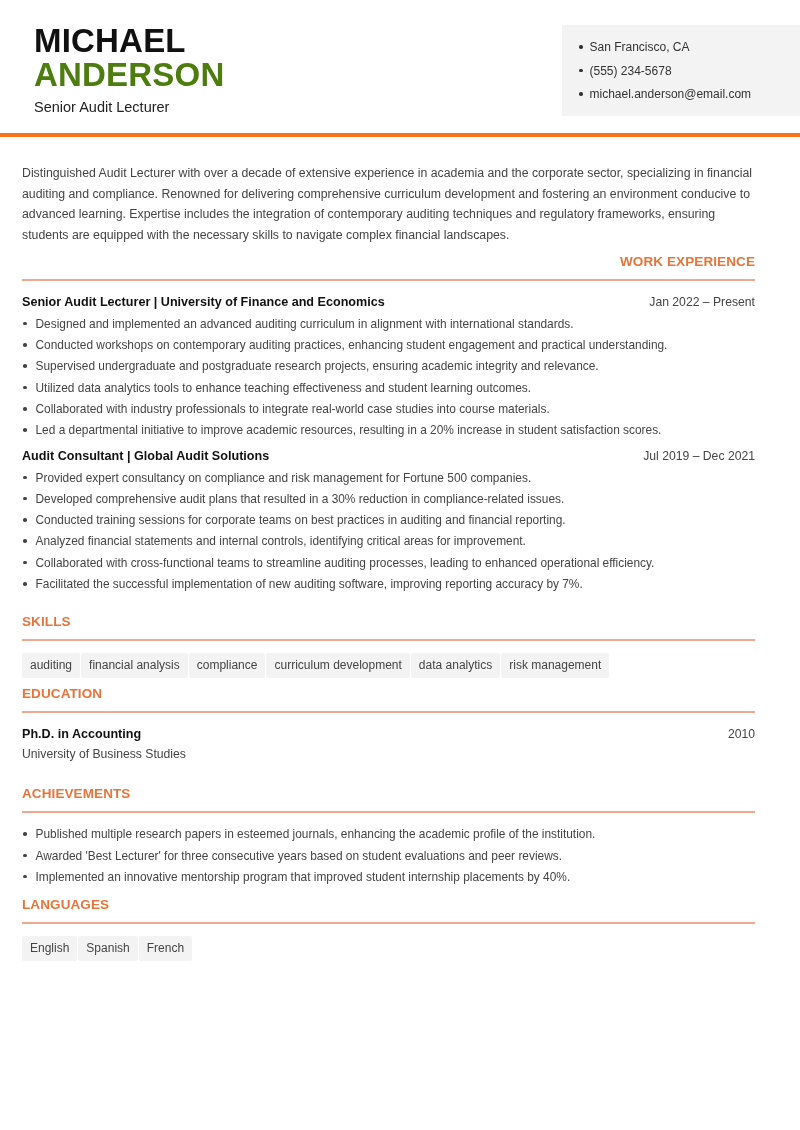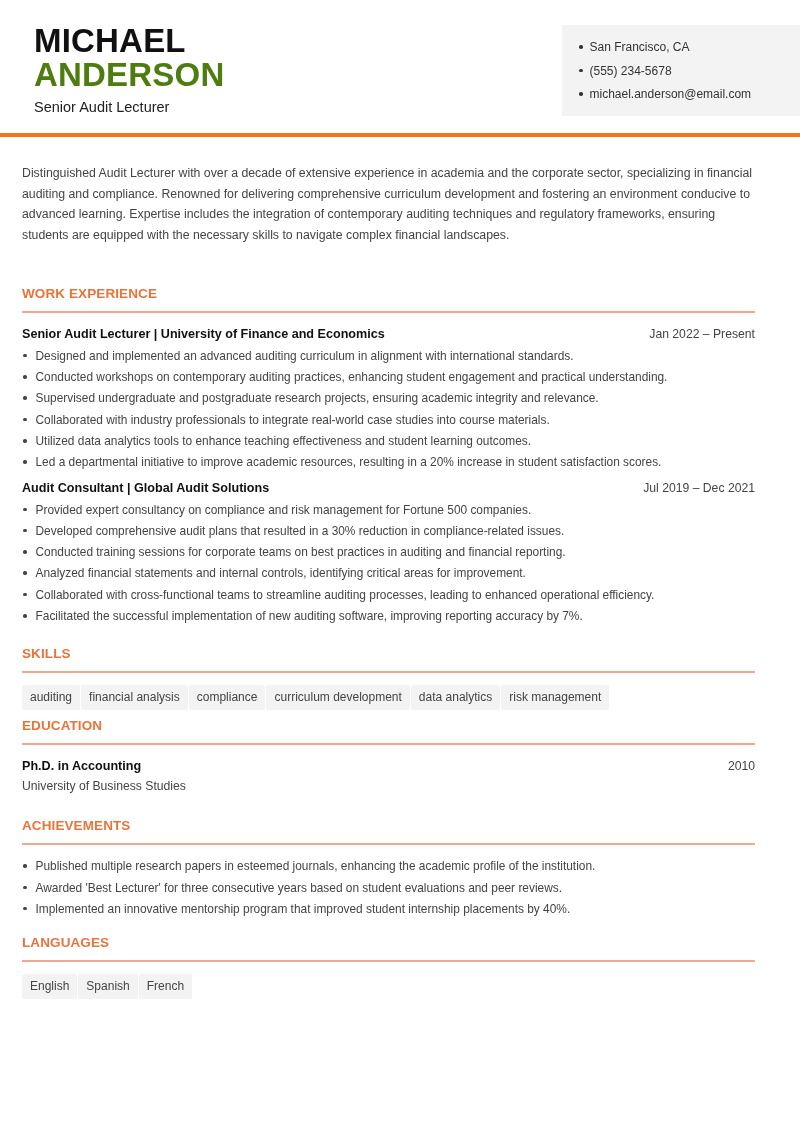--- a/index.html
+++ b/index.html
@@ -57,21 +57,21 @@
     <li>
         <span class="dot"></span>
         <span>michael.anderson@email.com</span>
       </li>
   </ul>
 </div>
 
 <div class="content">
   <p class="summary">Distinguished Audit Lecturer with over a decade of extensive experience in academia and the corporate sector, specializing in financial auditing and compliance. Renowned for delivering comprehensive curriculum development and fostering an environment conducive to advanced learning. Expertise includes the integration of contemporary auditing techniques and regulatory frameworks, ensuring students are equipped with the necessary skills to navigate complex financial landscapes.</p>
 
-  <div style="margin-top:40px;">
+  <div style="margin-top:8px;text-align:right;">
     <div class="section-title">WORK EXPERIENCE</div>
     <div class="section-rule"></div>
 
     <div style="margin-top:14px;">
       <div class="job-head">
         <span class="job-role">Senior Audit Lecturer | University of Finance and Economics</span>
         <span class="job-date">Jan 2022 – Present</span>
       </div>
       <ul class="bullets" style="margin-top:7px;">
         <li>
@@ -81,25 +81,25 @@
         <li>
             <span class="dot"></span>
             <span>Conducted workshops on contemporary auditing practices, enhancing student engagement and practical understanding.</span>
           </li>
         <li>
             <span class="dot"></span>
             <span>Supervised undergraduate and postgraduate research projects, ensuring academic integrity and relevance.</span>
           </li>
         <li>
             <span class="dot"></span>
-            <span>Collaborated with industry professionals to integrate real-world case studies into course materials.</span>
+            <span>Utilized data analytics tools to enhance teaching effectiveness and student learning outcomes.</span>
           </li>
         <li>
             <span class="dot"></span>
-            <span>Utilized data analytics tools to enhance teaching effectiveness and student learning outcomes.</span>
+            <span>Collaborated with industry professionals to integrate real-world case studies into course materials.</span>
           </li>
         <li>
             <span class="dot"></span>
             <span>Led a departmental initiative to improve academic resources, resulting in a 20% increase in student satisfaction scores.</span>
           </li>
       </ul>
     </div>
 
     <div style="margin-top:5px;">
       <div class="job-head">
@@ -170,21 +170,21 @@
           <span class="dot"></span>
           <span>Awarded 'Best Lecturer' for three consecutive years based on student evaluations and peer reviews.</span>
         </li>
       <li>
           <span class="dot"></span>
           <span>Implemented an innovative mentorship program that improved student internship placements by 40%.</span>
         </li>
     </ul>
   </div>
 
-  <div style="margin-top:13px;">
+  <div style="margin-top:7px;">
     <div class="section-title">LANGUAGES</div>
     <div class="section-rule"></div>
     <div class="chips" style="margin-top:12px;">
       <span class="chip">English</span>
       <span class="chip">Spanish</span>
       <span class="chip">French</span>
     </div>
   </div>
 </div>
 

